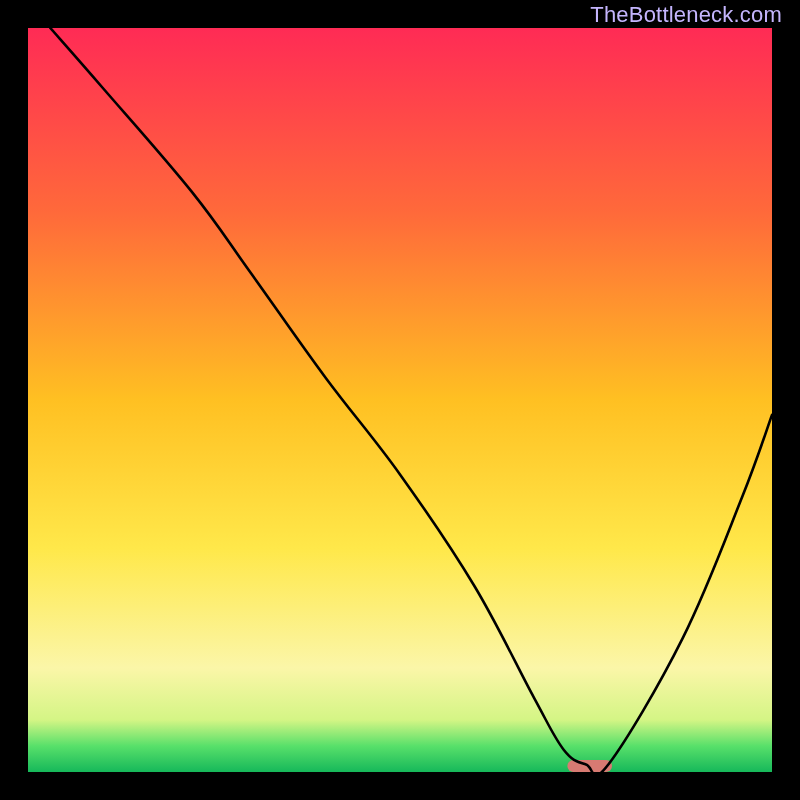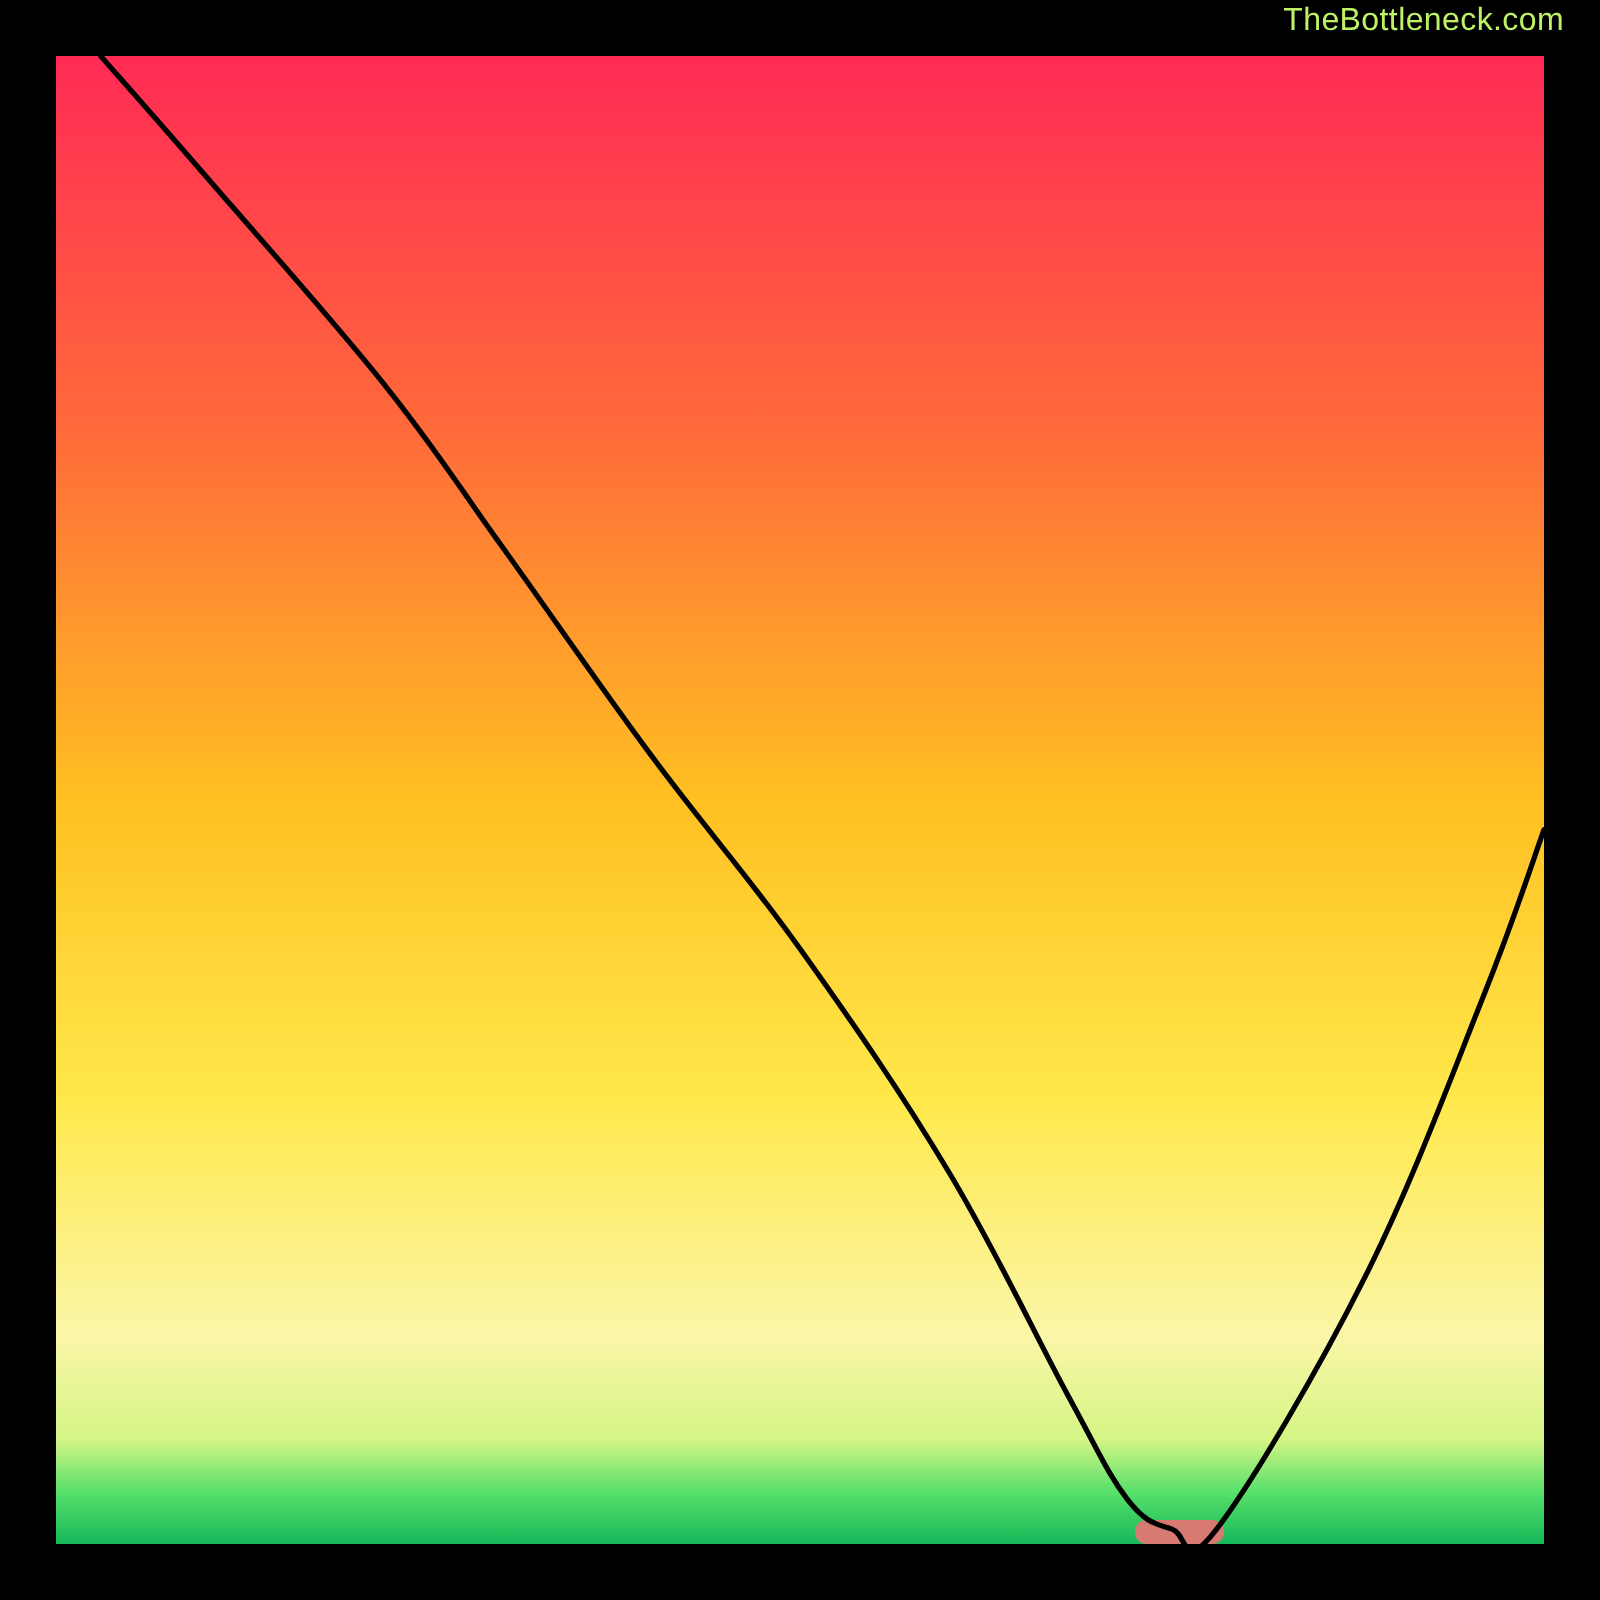--- a/index.html
+++ b/index.html
@@ -8,22 +8,22 @@
     width: 800px;
     height: 800px;
     background: #000;
     position: relative;
     font-family: Arial, sans-serif;
   }
   .watermark {
     position: absolute;
     top: 2px;
     right: 18px;
-    color: #bef264;
-    font-size: 16px;
+    color: #c4b5fd;
+    font-size: 22px;
     font-weight: 500;
     letter-spacing: 0.2px;
   }
   .plot-area {
     position: absolute;
     left: 28px;
     top: 28px;
     width: 744px;
     height: 744px;
     overflow: hidden;

